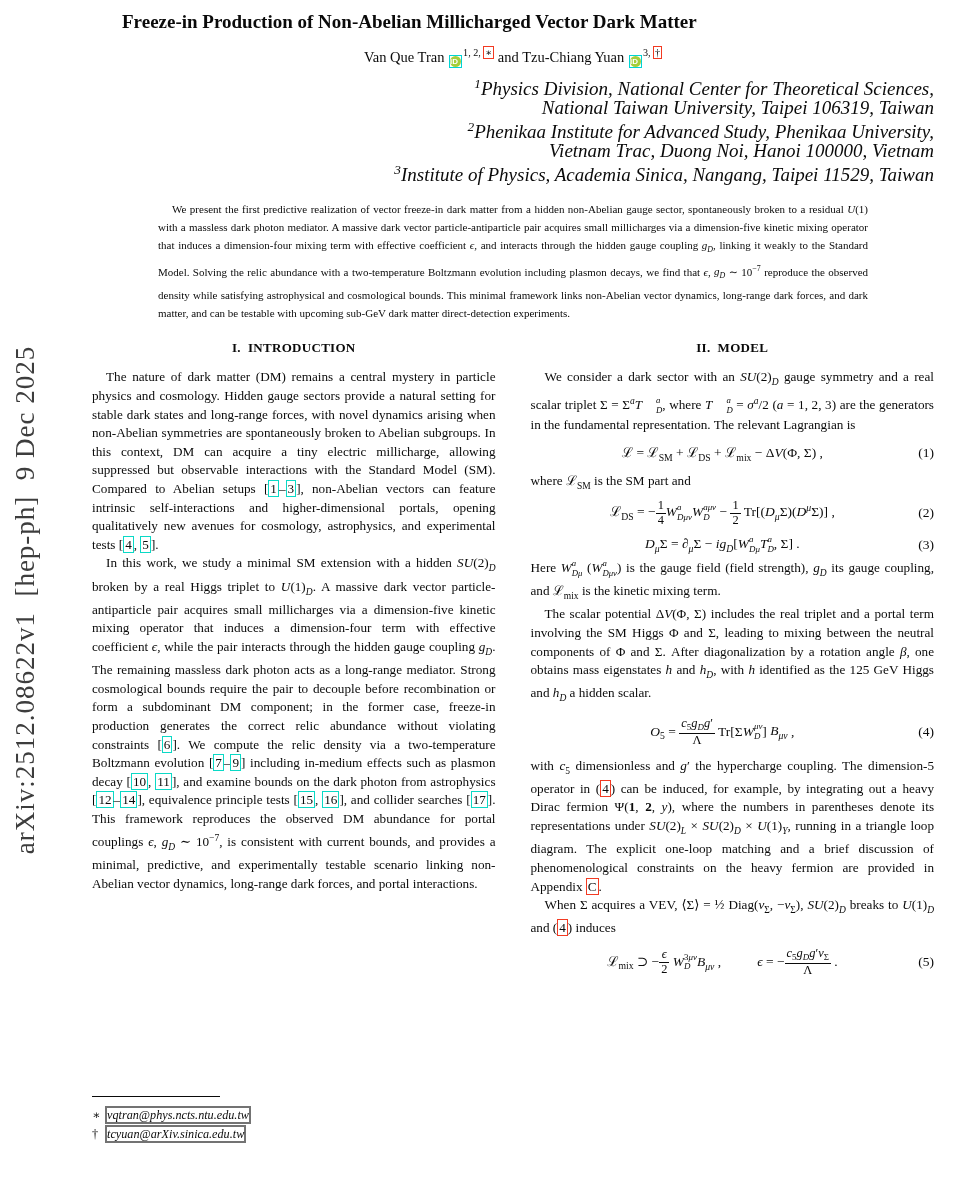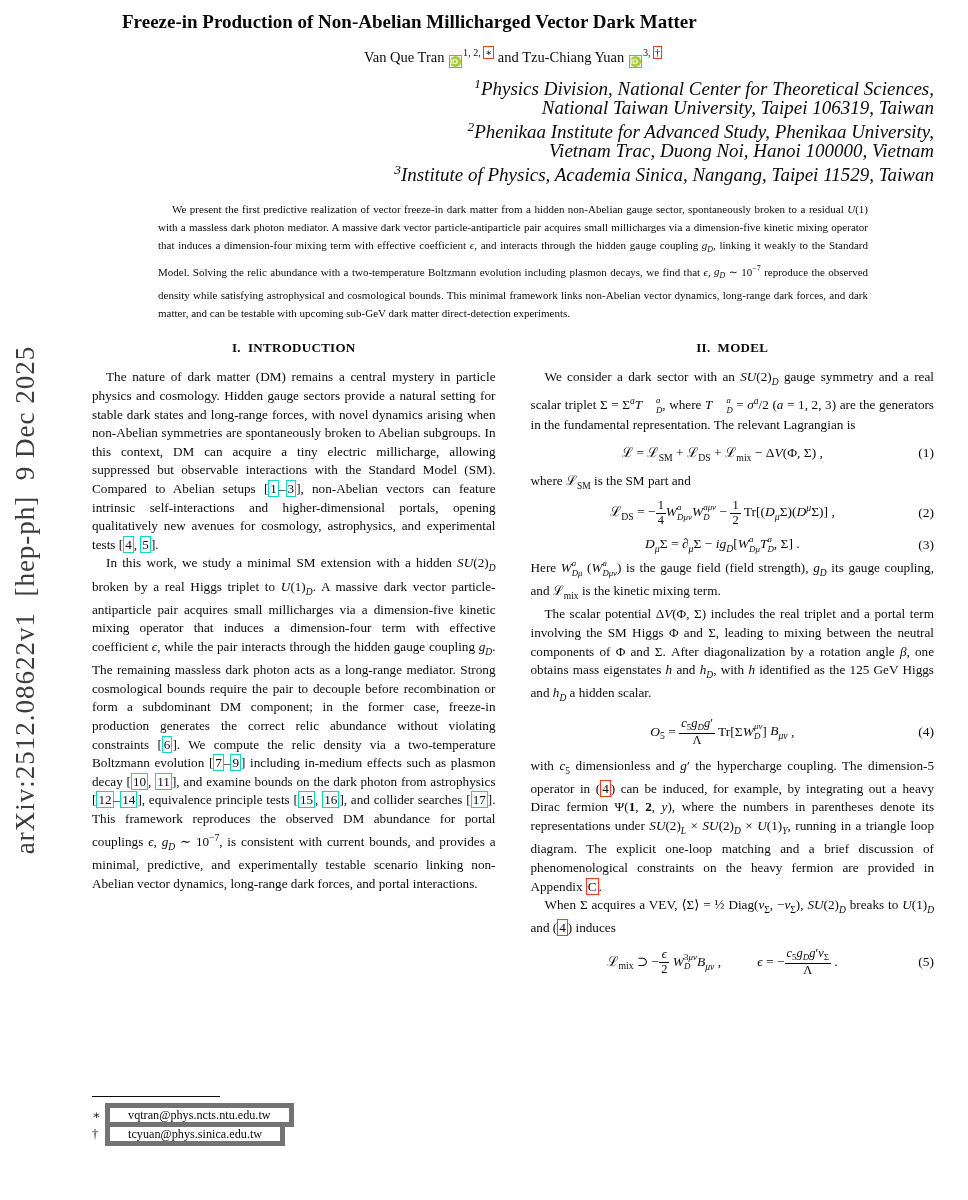--- a/index.html
+++ b/index.html
@@ -31,21 +31,21 @@
   .eq { flex: 1; text-align: center; }
   .eqtag { flex: 0 0 auto; padding-left: 4px; }
   .frac { display: inline-block; vertical-align: middle; text-align: center; line-height: 1.1; font-size: 0.92em; }
   .frac .fn { display: block; padding: 0 2px; }
   .frac .fd { display: block; border-top: 1px solid #0a0a0a; padding: 0 2px; }
   .ss { display: inline-flex; flex-direction: column; vertical-align: middle; font-size: 0.66em; line-height: 1.1; text-align: left; }
   .ss span { display: block; }
   .cite  { border: 1px solid #0ad9c6; padding: 0 1px; }
   .eqref { border: 1px solid #f23a22; padding: 0 1px; }
   .fnref { border: 1px solid #f23a22; padding: 0 1px; font-style: normal; }
-  .email { border: 5px solid #737373; padding: 0 18px; }
+  .email { border: 2px solid #737373; padding: 0 0; font-style: italic; }
   .obox  { border: 1px solid #00d5d5; display: inline-block; line-height: 0; vertical-align: -2px; margin: 0 1px; }
   .orcid {
     display: inline-block; width: 11px; height: 11px; border-radius: 50%;
     background: #a6ce39; color: #ffffff; text-align: left;
     font: bold 8px/11px "Liberation Sans", sans-serif; font-style: normal;
   }
   .eqgap { display: inline-block; width: 36px; }
   .footblock { margin-top: auto; padding-bottom: 6px; }
   .footrule { width: 128px; border-top: 1px solid #0a0a0a; margin-bottom: 9px; }
   .footnote { font-size: 12.2px; line-height: 18.5px; }
@@ -82,21 +82,21 @@
         <p class="body indent">In this work, we study a minimal SM extension with a hidden <i>SU</i>(2)<sub><i>D</i></sub> broken by a real Higgs triplet to <i>U</i>(1)<sub><i>D</i></sub>. A massive dark vector particle-antiparticle pair acquires small millicharges via a dimension-five kinetic mixing operator that induces a dimension-four term with effective coefficient <i>ϵ</i>, while the pair interacts through the hidden gauge coupling <i>g<sub>D</sub></i>. The remaining massless dark photon acts as a long-range mediator. Strong cosmological bounds require the pair to decouple before recombination or form a subdominant DM component; in the former case, freeze-in production generates the correct relic abundance without violating constraints [<span class="cite">6</span>]. We compute the relic density via a two-temperature Boltzmann evolution [<span class="cite">7</span>–<span class="cite">9</span>] including in-medium effects such as plasmon decay [<span class="cite">10</span>, <span class="cite">11</span>], and examine bounds on the dark photon from astrophysics [<span class="cite">12</span>–<span class="cite">14</span>], equivalence principle tests [<span class="cite">15</span>, <span class="cite">16</span>], and collider searches [<span class="cite">17</span>]. This framework reproduces the observed DM abundance for portal couplings <i>ϵ</i>, <i>g<sub>D</sub></i> ∼ 10<sup>−7</sup>, is consistent with current bounds, and provides a minimal, predictive, and experimentally testable scenario linking non-Abelian vector dynamics, long-range dark forces, and portal interactions.</p>
 
         <div class="footblock">
           <div class="footrule"></div>
           <div class="footnote">
             <span class="marker">∗</span>
             <span class="email">vqtran@phys.ncts.ntu.edu.tw</span>
           </div>
           <div class="footnote">
             <span class="marker">†</span>
-            <span class="email">tcyuan@phys.sinica.edu.tw</span>
+            <span class="email">tcyuan@arXiv.sinica.edu.tw</span>
           </div>
         </div>
       </div>
 
       <div class="col">
         <div class="section-heading">II.  MODEL</div>
         <p class="body indent">We consider a dark sector with an <i>SU</i>(2)<sub><i>D</i></sub> gauge symmetry and a real scalar triplet Σ = Σ<sup><i>a</i></sup><i>T</i><span class="ss">
               <span><i>a</i></span>
               <span><i>D</i></span>
             </span>, where <i>T</i><span class="ss">

